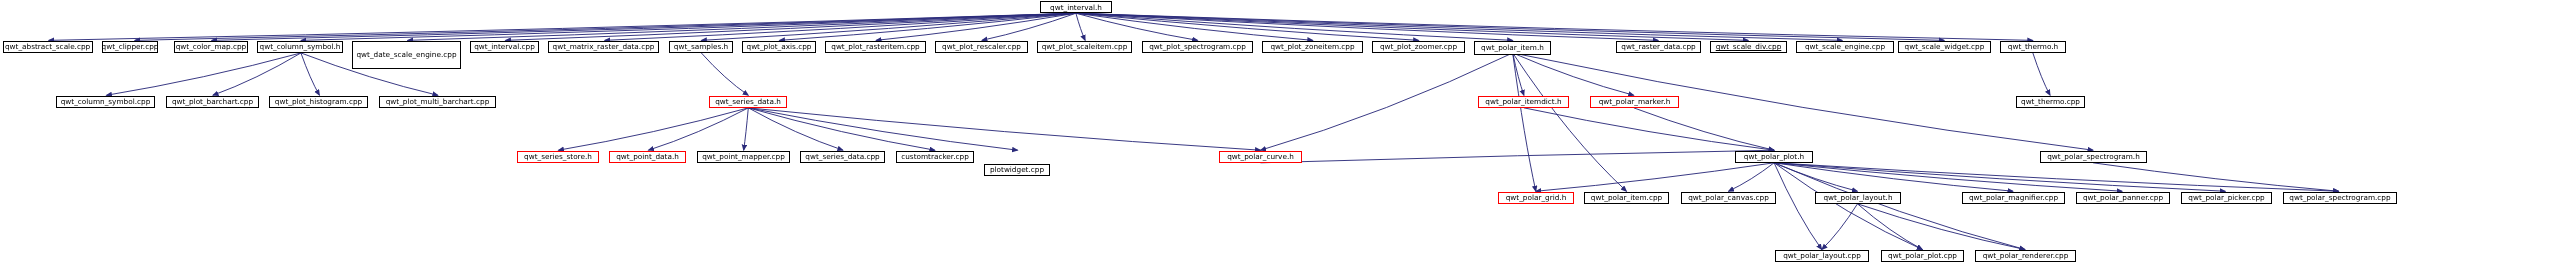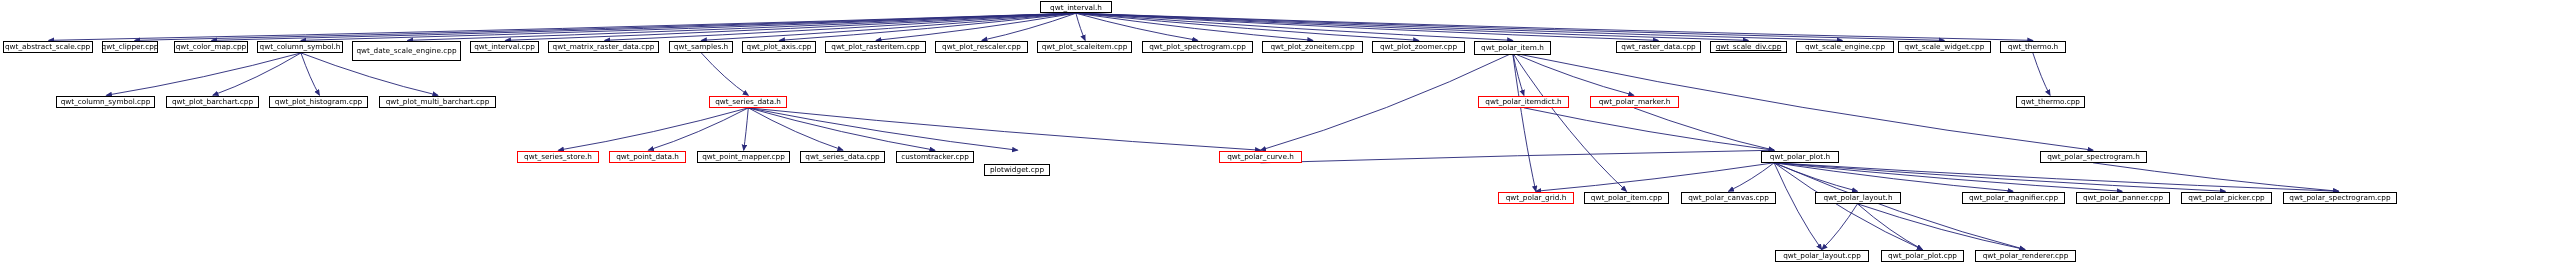--- a/index.html
+++ b/index.html
@@ -81,21 +81,21 @@
         <path d="M2805,308 Q2854,350.78 2903,377" stroke="#2a2a7a" stroke-width="1.4" fill="none" marker-end="url(#arrow)"></path>
         <path d="M2805,308 Q2931.5,350.78 3058,377" stroke="#2a2a7a" stroke-width="1.4" fill="none" marker-end="url(#arrow)"></path>
       </g>
   </svg>
   <div id="node-layer">
       <div class="node root" style="left: 1040px; top: 1.3px; width: 72px; height: 12px;">qwt_interval.h</div>
       <div class="node" style="left: 2.6px; top: 41px; width: 90px; height: 12px;">qwt_abstract_scale.cpp</div>
       <div class="node" style="left: 102px; top: 41px; width: 56px; height: 12px;">qwt_clipper.cpp</div>
       <div class="node" style="left: 174px; top: 41px; width: 74px; height: 12px;">qwt_color_map.cpp</div>
       <div class="node" style="left: 257px; top: 41px; width: 86px; height: 12px;">qwt_column_symbol.h</div>
-      <div class="node" style="left: 352px; top: 41px; width: 109px; height: 20px;">qwt_date_scale_engine.cpp</div>
+      <div class="node" style="left: 352px; top: 41px; width: 109px; height: 28px;">qwt_date_scale_engine.cpp</div>
       <div class="node" style="left: 470px; top: 41px; width: 69px; height: 12px;">qwt_interval.cpp</div>
       <div class="node" style="left: 548px; top: 41px; width: 111px; height: 12px;">qwt_matrix_raster_data.cpp</div>
       <div class="node" style="left: 669px; top: 41px; width: 64px; height: 12px;">qwt_samples.h</div>
       <div class="node" style="left: 742px; top: 41px; width: 74px; height: 12px;">qwt_plot_axis.cpp</div>
       <div class="node" style="left: 825px; top: 41px; width: 101px; height: 12px;">qwt_plot_rasteritem.cpp</div>
       <div class="node" style="left: 935px; top: 41px; width: 93px; height: 12px;">qwt_plot_rescaler.cpp</div>
       <div class="node" style="left: 1037px; top: 41px; width: 95px; height: 12px;">qwt_plot_scaleitem.cpp</div>
       <div class="node" style="left: 1142px; top: 41px; width: 111px; height: 12px;">qwt_plot_spectrogram.cpp</div>
       <div class="node" style="left: 1262px; top: 41px; width: 101px; height: 12px;">qwt_plot_zoneitem.cpp</div>
       <div class="node" style="left: 1372px; top: 41px; width: 93px; height: 12px;">qwt_plot_zoomer.cpp</div>
@@ -113,21 +113,21 @@
       <div class="node red" style="left: 1478px; top: 96px; width: 91px; height: 12px;">qwt_polar_itemdict.h</div>
       <div class="node red" style="left: 1590px; top: 96px; width: 89px; height: 12px;">qwt_polar_marker.h</div>
       <div class="node" style="left: 2016px; top: 96px; width: 69px; height: 12px;">qwt_thermo.cpp</div>
       <div class="node red" style="left: 517px; top: 151px; width: 82px; height: 12px;">qwt_series_store.h</div>
       <div class="node red" style="left: 609px; top: 151px; width: 77px; height: 12px;">qwt_point_data.h</div>
       <div class="node" style="left: 697px; top: 151px; width: 93px; height: 12px;">qwt_point_mapper.cpp</div>
       <div class="node" style="left: 800px; top: 151px; width: 85px; height: 12px;">qwt_series_data.cpp</div>
       <div class="node" style="left: 896px; top: 151px; width: 78px; height: 12px;">customtracker.cpp</div>
       <div class="node" style="left: 984px; top: 151px; width: 66px; height: 12px; margin-top: 13px;">plotwidget.cpp</div>
       <div class="node red" style="left: 1219px; top: 151px; width: 83px; height: 12px;">qwt_polar_curve.h</div>
-      <div class="node" style="left: 1735px; top: 151px; width: 78px; height: 12px; margin-left: 26px;">qwt_polar_plot.h</div>
+      <div class="node" style="left: 1735px; top: 151px; width: 78px; height: 12px;">qwt_polar_plot.h</div>
       <div class="node" style="left: 2040px; top: 151px; width: 107px; height: 12px;">qwt_polar_spectrogram.h</div>
       <div class="node red" style="left: 1498px; top: 192px; width: 76px; height: 12px;">qwt_polar_grid.h</div>
       <div class="node" style="left: 1584px; top: 192px; width: 85px; height: 12px;">qwt_polar_item.cpp</div>
       <div class="node" style="left: 1681px; top: 192px; width: 95px; height: 12px;">qwt_polar_canvas.cpp</div>
       <div class="node" style="left: 1815px; top: 192px; width: 86px; height: 12px;">qwt_polar_layout.h</div>
       <div class="node" style="left: 1962px; top: 192px; width: 103px; height: 12px;">qwt_polar_magnifier.cpp</div>
       <div class="node" style="left: 2076px; top: 192px; width: 94px; height: 12px;">qwt_polar_panner.cpp</div>
       <div class="node" style="left: 2181px; top: 192px; width: 91px; height: 12px;">qwt_polar_picker.cpp</div>
       <div class="node" style="left: 2283px; top: 192px; width: 114px; height: 12px;">qwt_polar_spectrogram.cpp</div>
       <div class="node" style="left: 1775px; top: 250px; width: 94px; height: 12px;">qwt_polar_layout.cpp</div>

